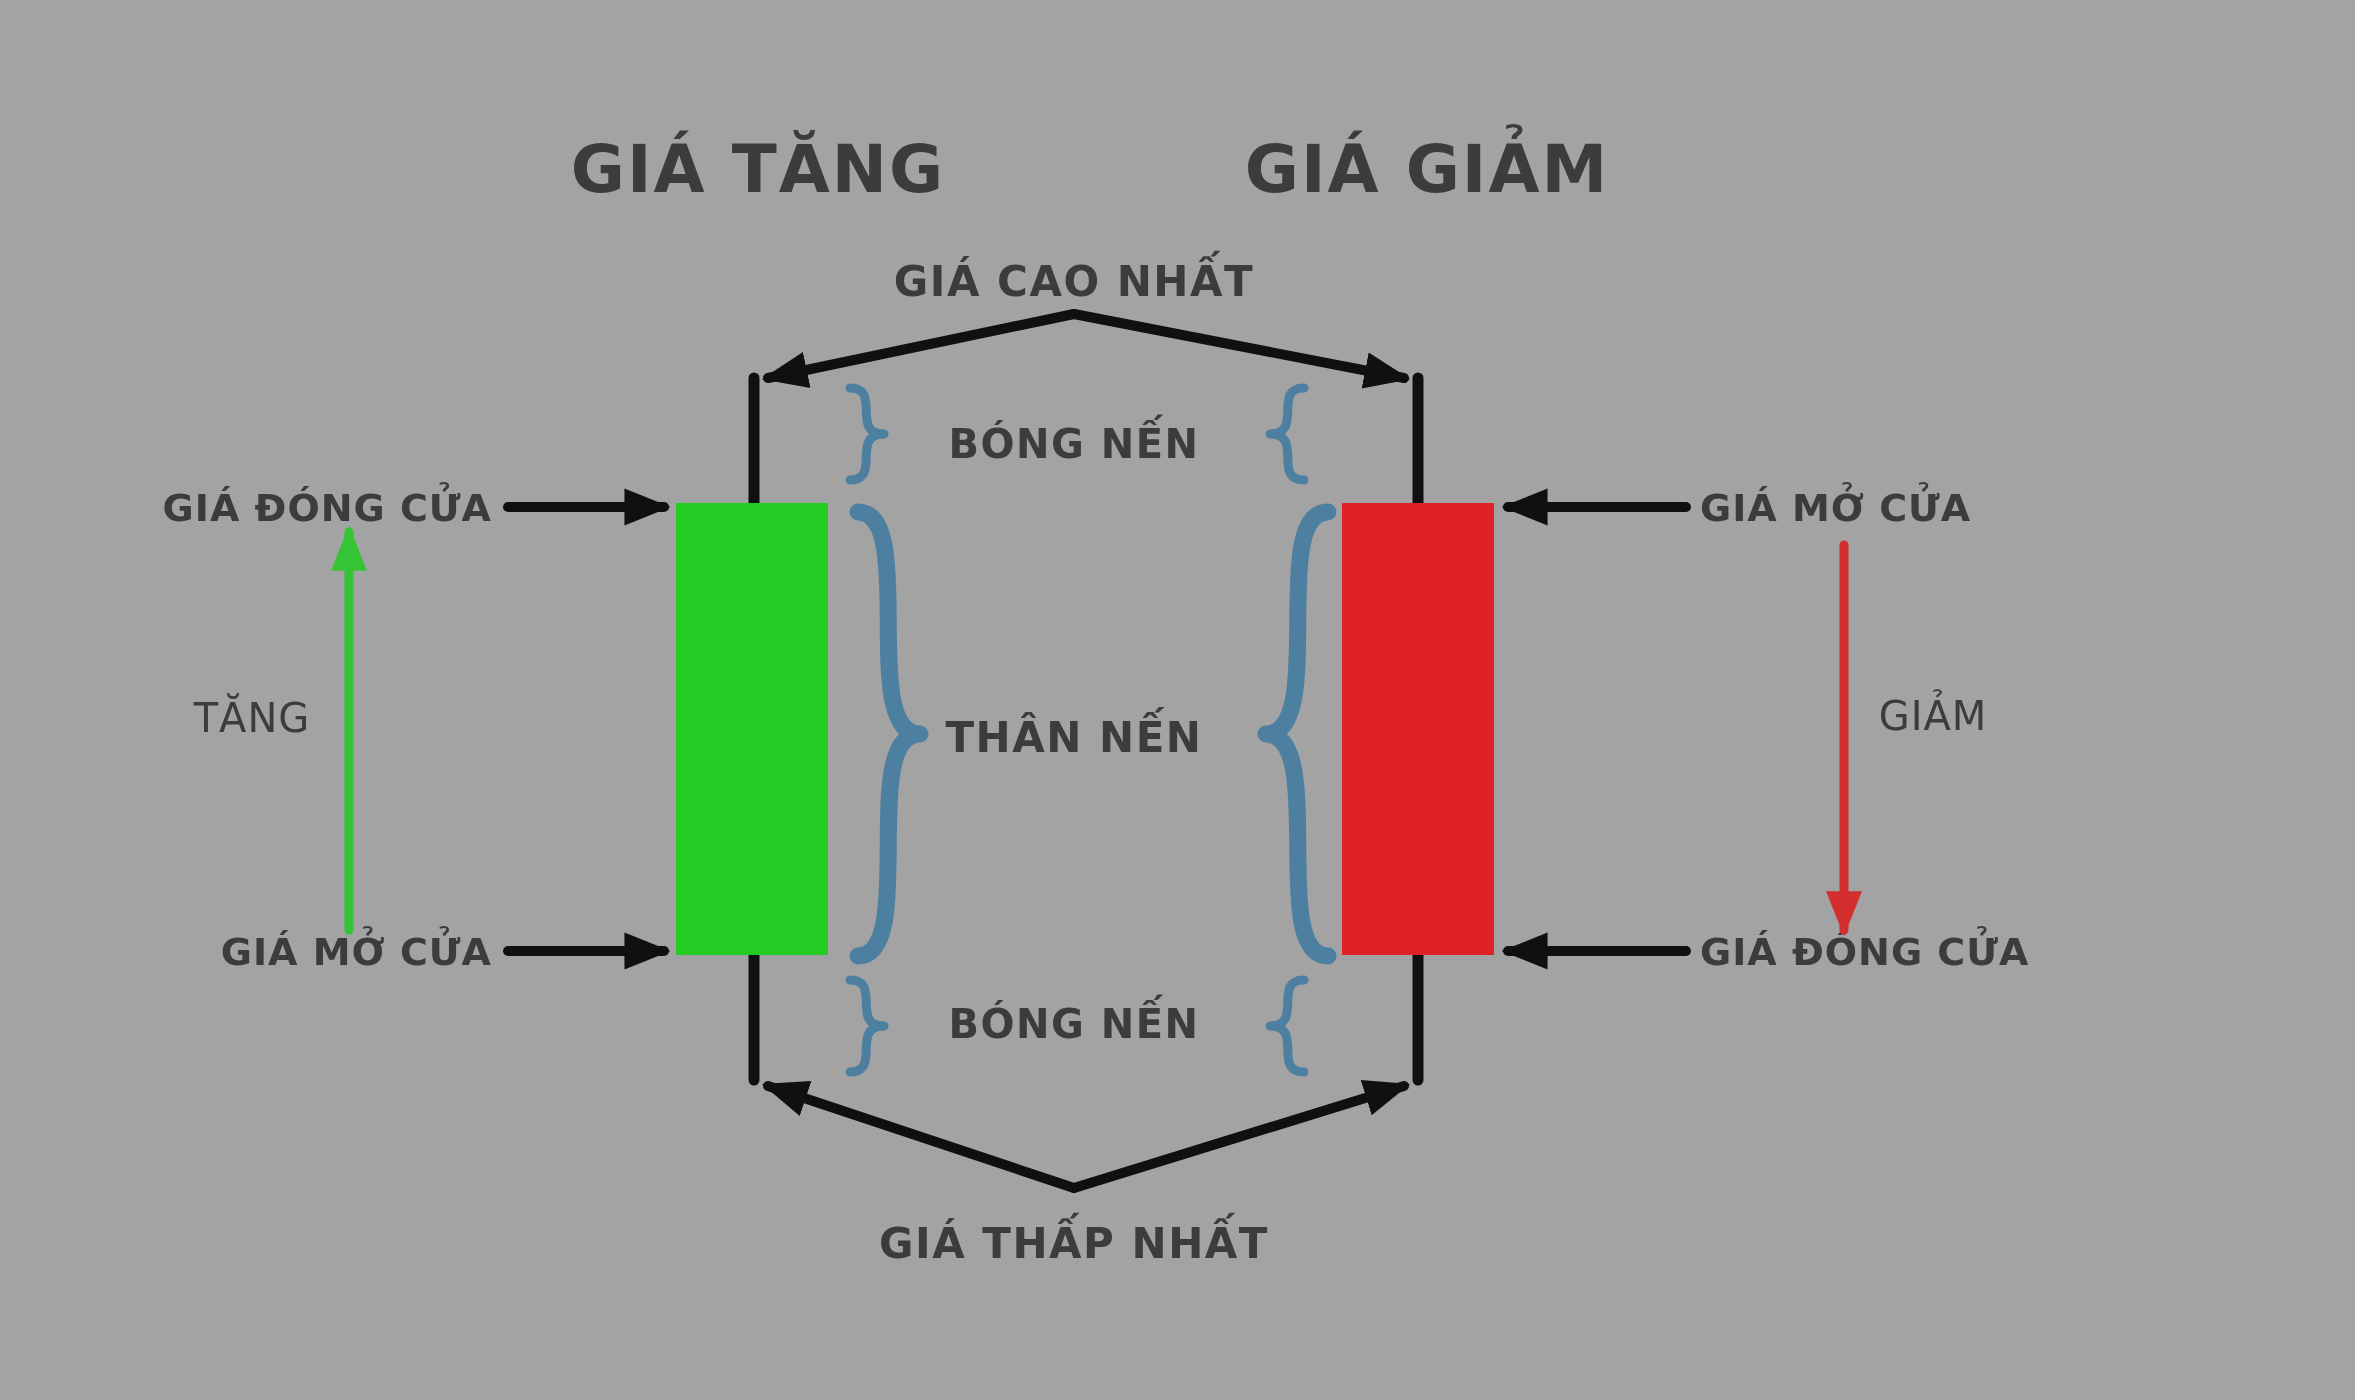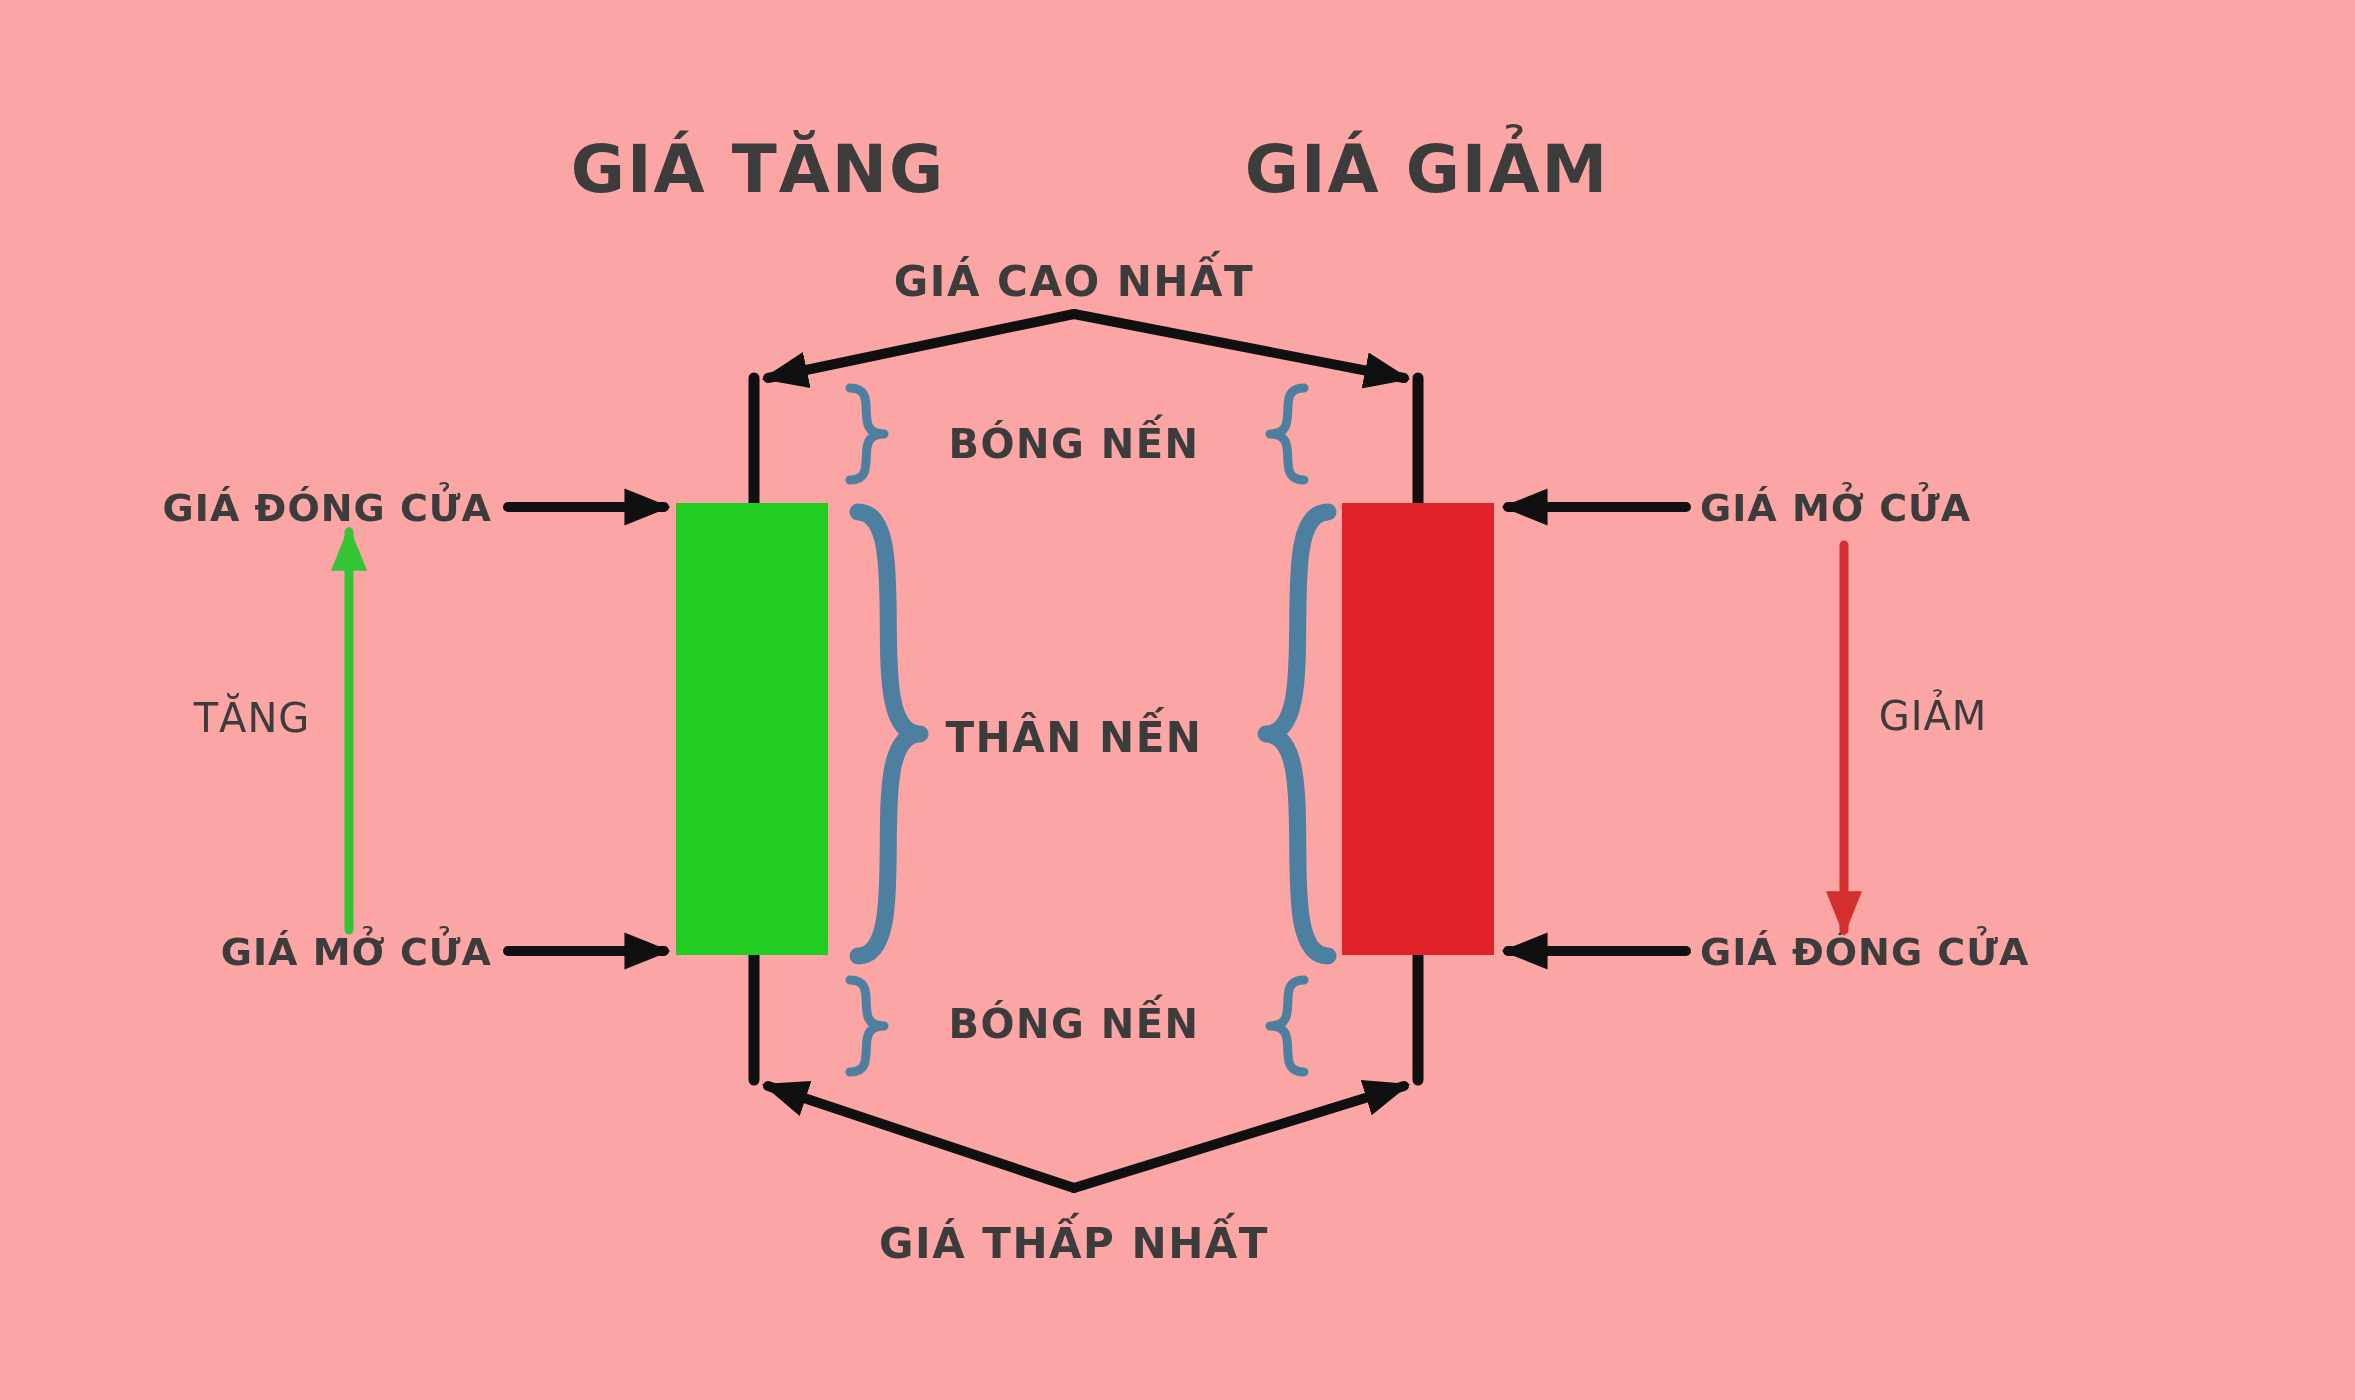--- a/index.html
+++ b/index.html
@@ -8,21 +8,21 @@
     background: #ffffff;
     width: 2355px;
     height: 1400px;
     overflow: hidden;
     font-family: "DejaVu Sans", "Liberation Sans", sans-serif;
   }
   .stage {
     position: relative;
     width: 2355px;
     height: 1400px;
-    background: #fca5a5;
+    background: #a3a3a3;
   }
   svg { display: block; }
   text {
     font-family: "DejaVu Sans", "Liberation Sans", sans-serif;
   }
   .t-title  { font-size: 66px; font-weight: 700; letter-spacing: 2px; }
   .t-label  { font-size: 42px; font-weight: 700; letter-spacing: 1.5px; }
   .t-shadow { font-size: 40px; font-weight: 700; letter-spacing: 1.5px; }
   .t-side   { font-size: 38px; font-weight: 700; letter-spacing: 1px; }
   .t-note   { font-size: 40px; font-weight: 400; letter-spacing: 1px; }

